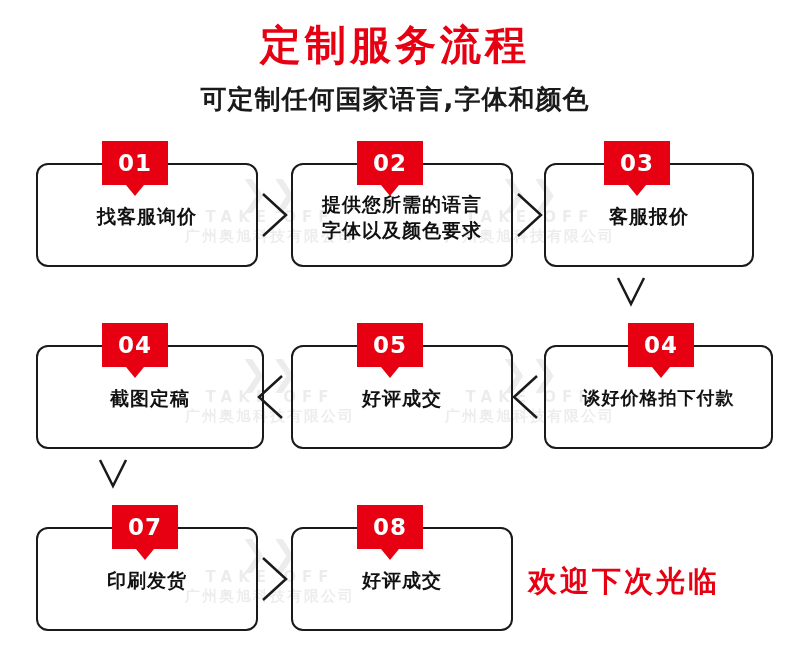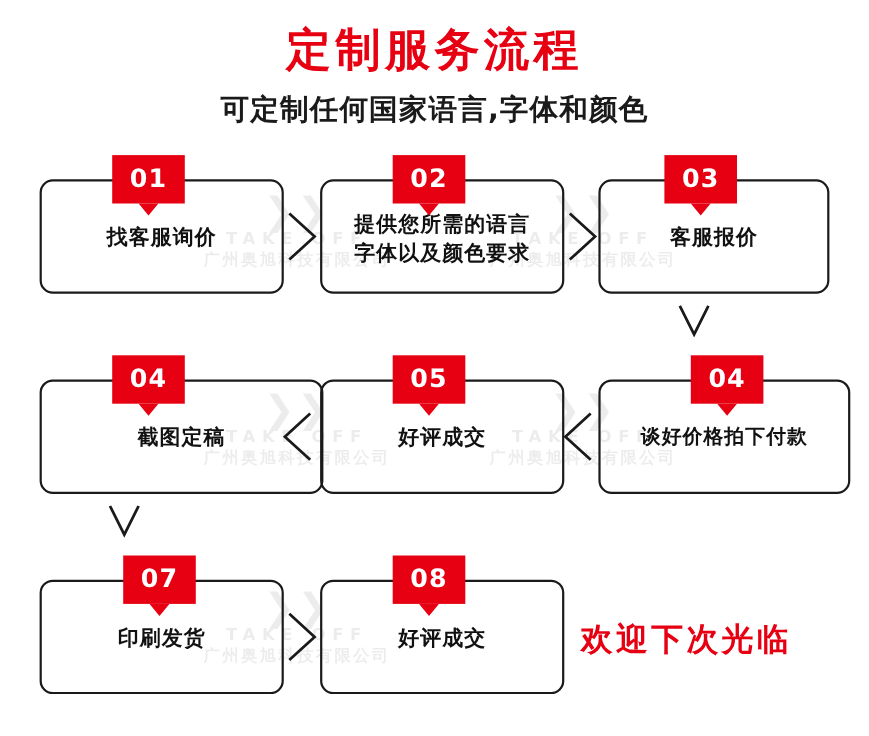--- a/index.html
+++ b/index.html
@@ -180,21 +180,21 @@
     <div class="box-label" style="top:38px;">客服报价</div>
   </div>
   <div class="tag" style="left:604px;top:141px;text-align:center;">03</div>
 
   <div style="position:absolute;left:614px;top:272px;width:34px;height:50px;">
     <svg width="34" height="50" viewBox="0 0 34 50">
       <polyline points="4,6 17,32 30,6" fill="none" stroke="#1a1a1a" stroke-width="2.5"></polyline>
     </svg>
   </div>
 
-  <div class="box" style="left:36px;top:345px;width:258px;height:104px;">
+  <div class="box" style="left:36px;top:345px;width:228px;height:104px;">
     <div class="box-label" style="top:38px;">截图定稿</div>
   </div>
   <div class="tag" style="left:102px;top:323px;">04</div>
 
   <div class="chev" style="left:253px;top:372px;">
     <svg width="34" height="50" viewBox="0 0 34 50">
       <polyline points="29,4 6,25 29,46" fill="none" stroke="#1a1a1a" stroke-width="2.5"></polyline>
     </svg>
   </div>
 

